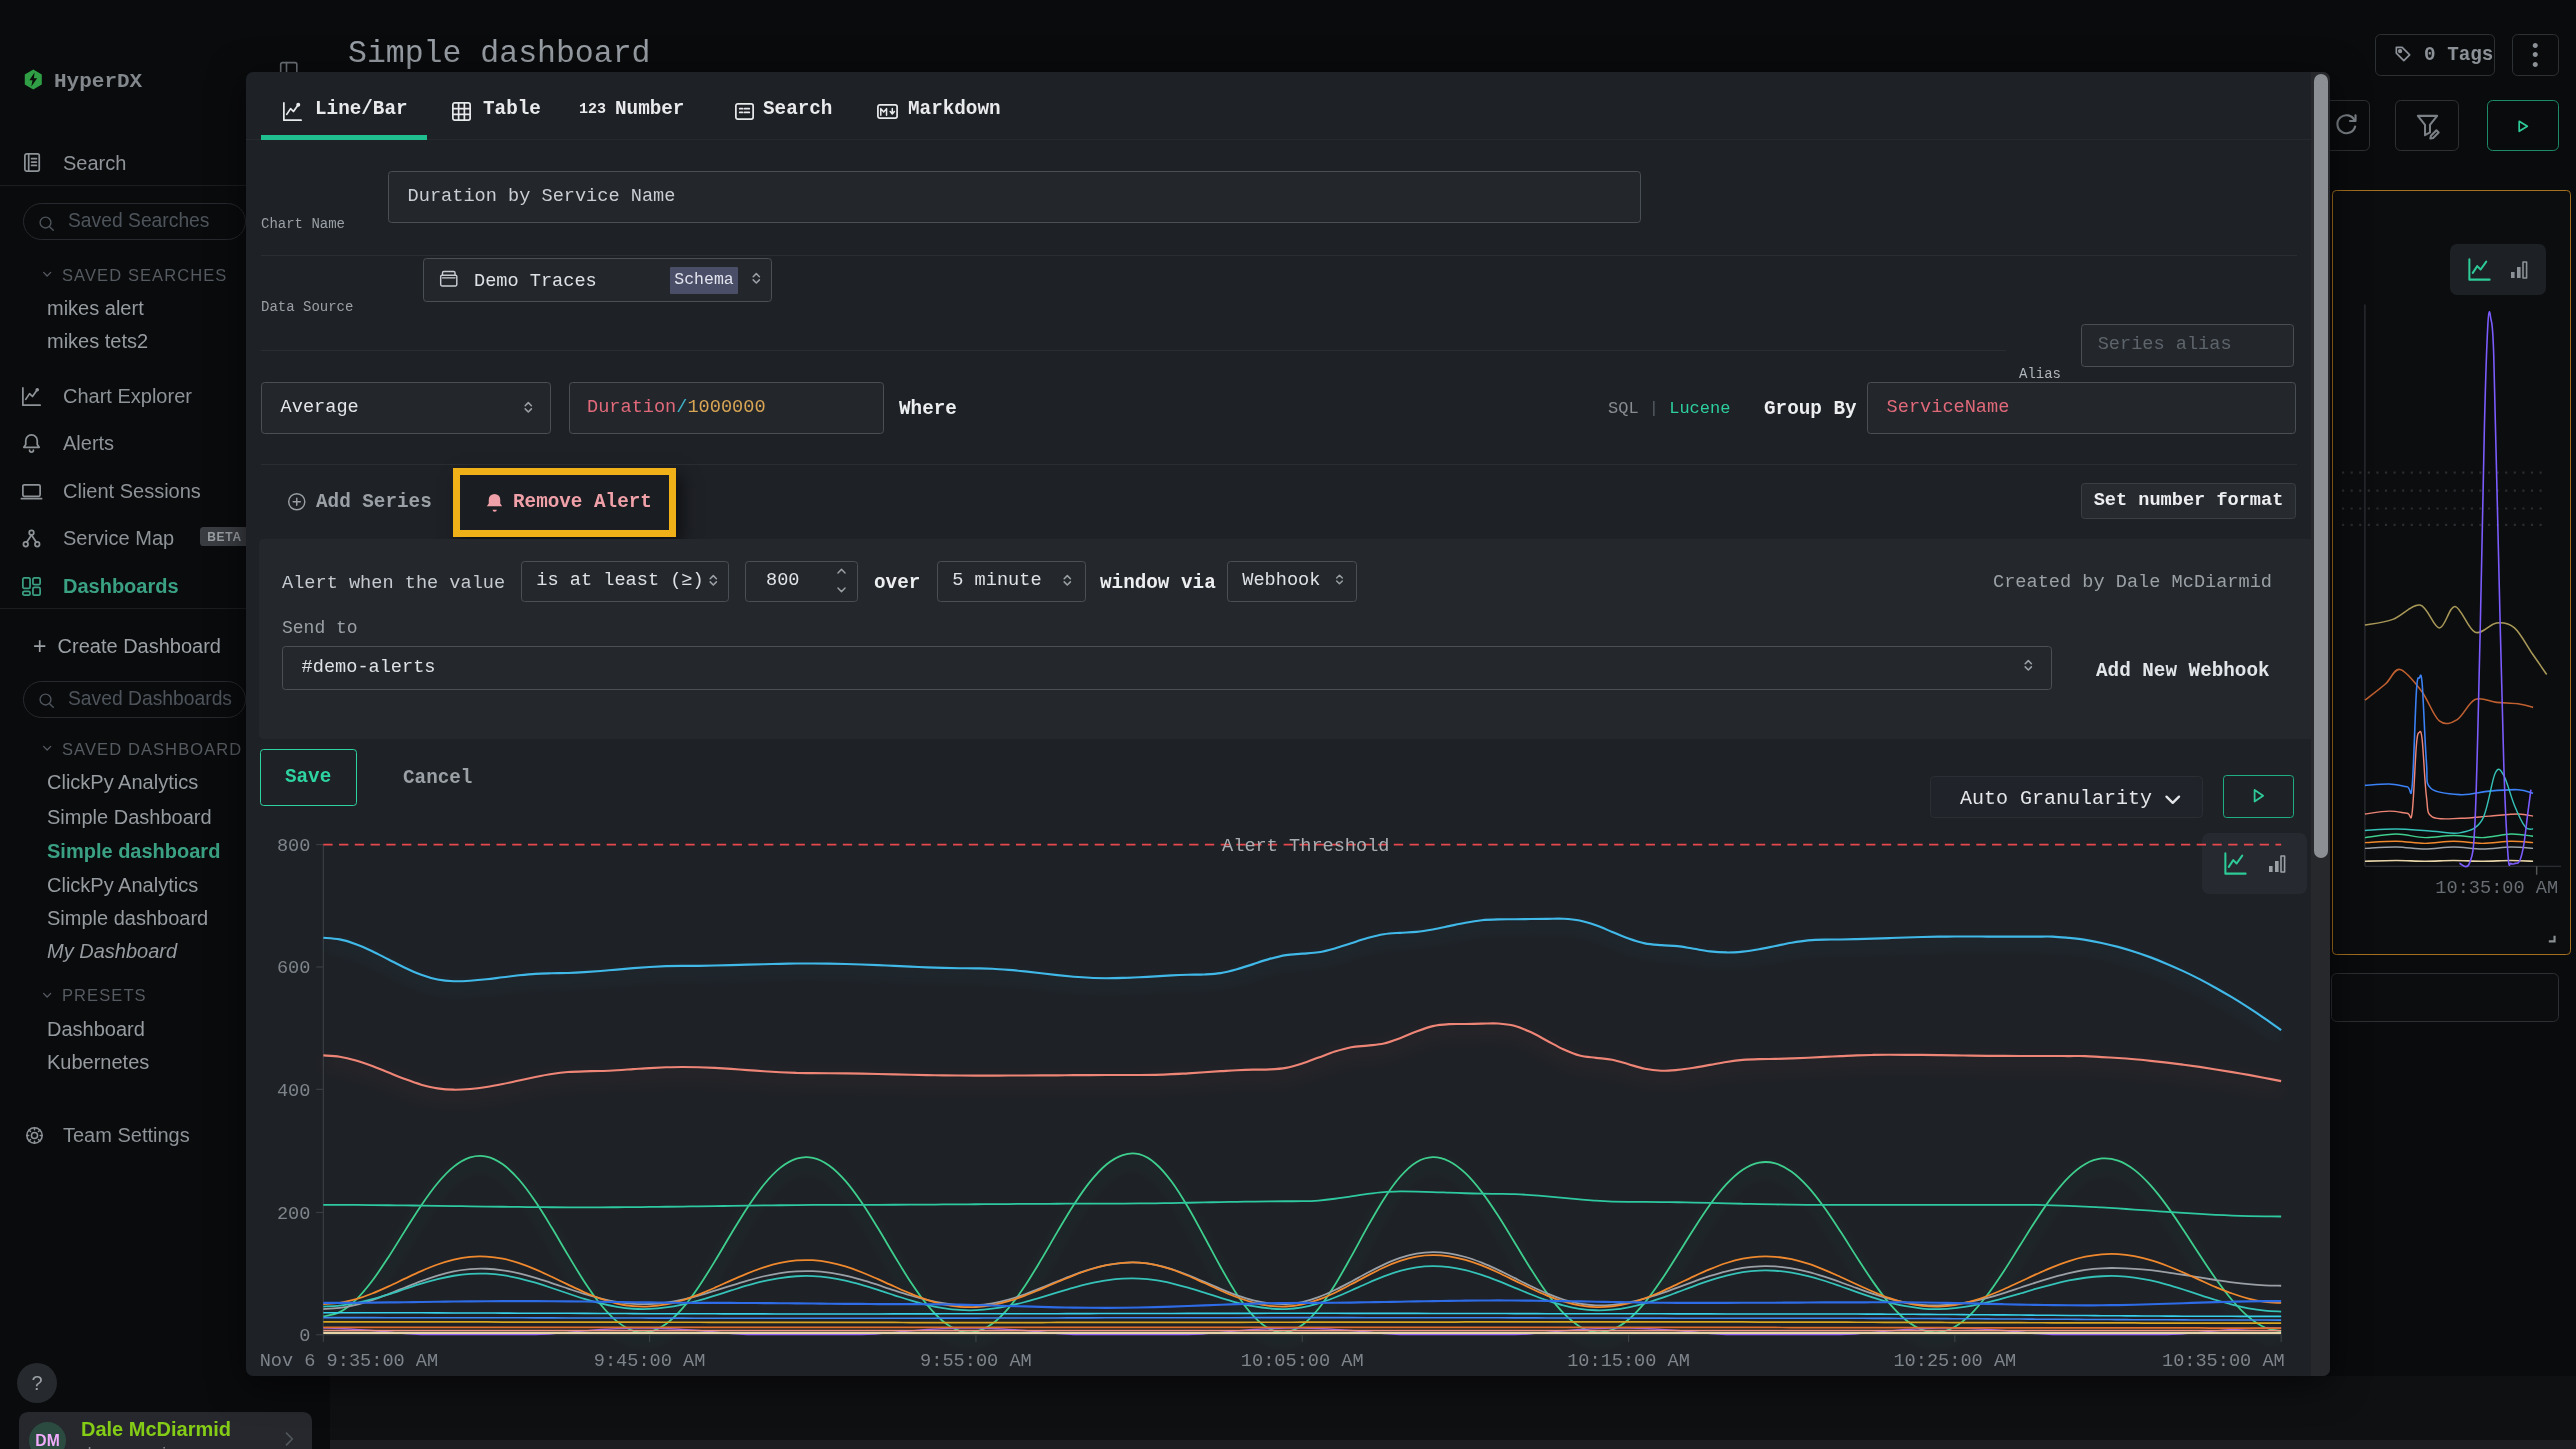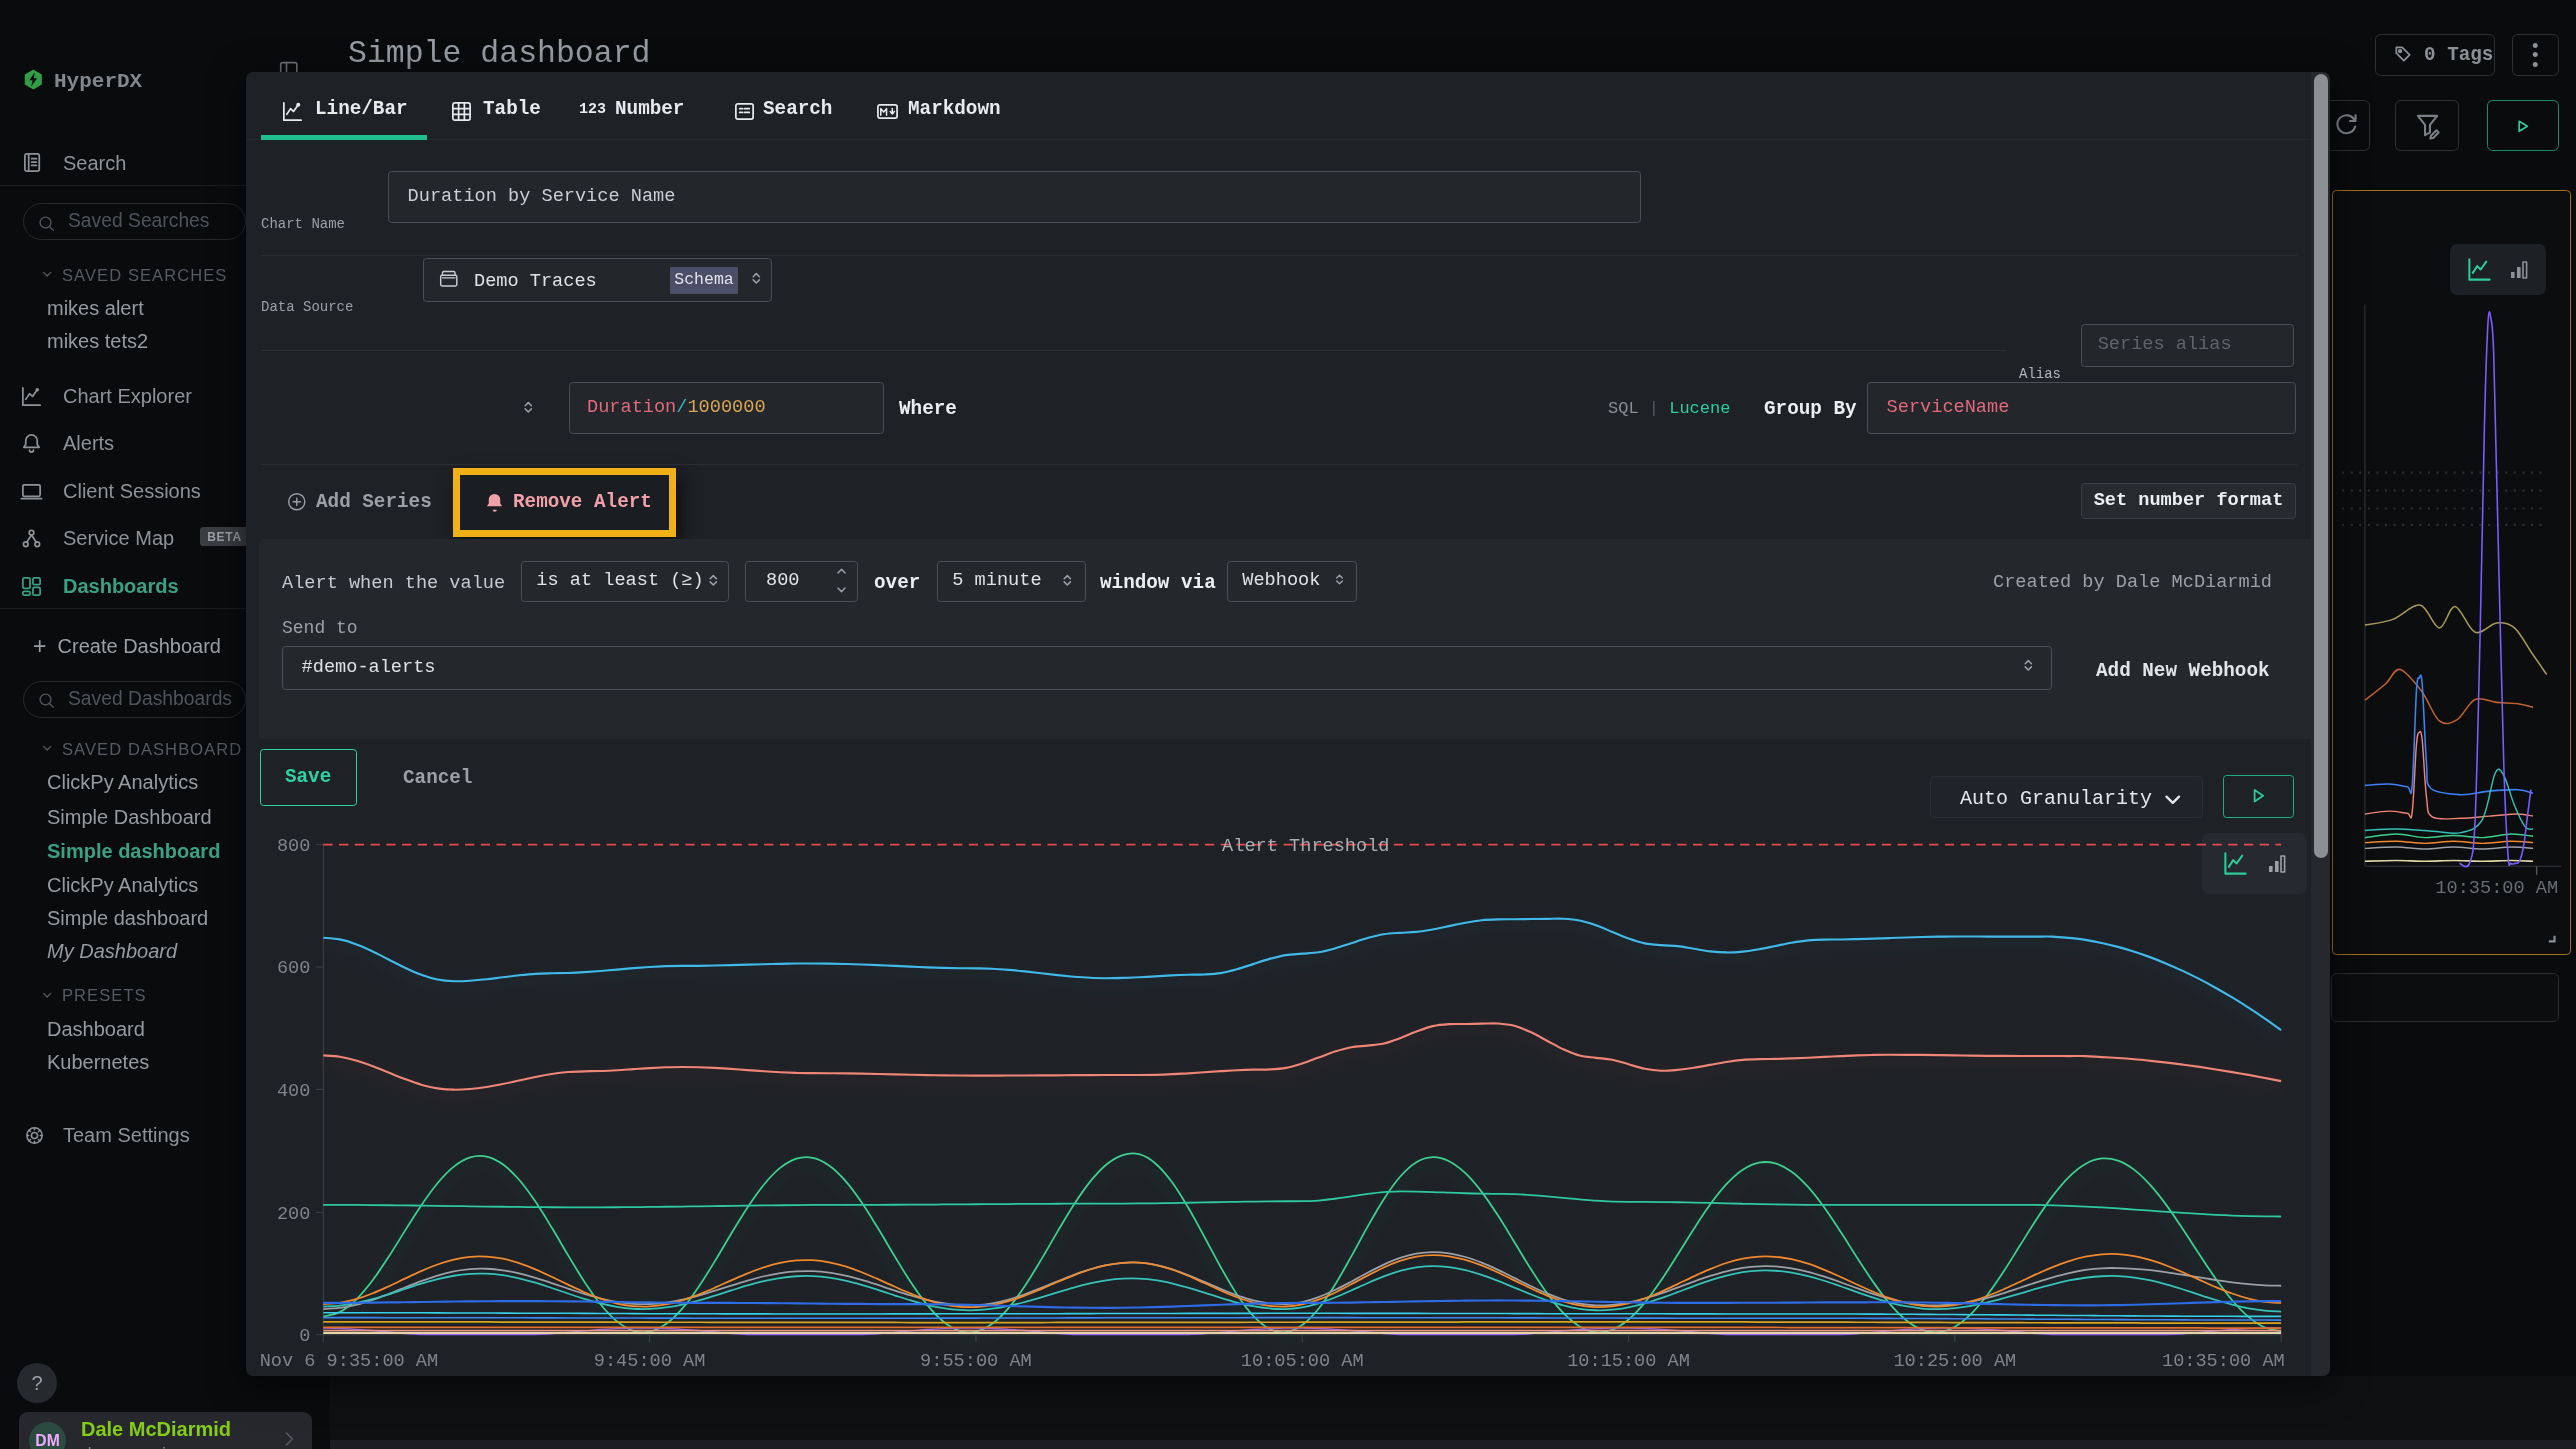--- a/index.html
+++ b/index.html
@@ -242,20 +242,21 @@
     </svg>
     <div class="abs" style="left:228px;top:199px;font-size:18.6px;color:#dfe2e5">Demo Traces</div>
     <div class="abs" style="left:424px;top:195px;width:68px;height:26.5px;background:#4a4e66;border-radius:1px;color:#e2e4ee;font-size:16.5px;text-align:center;line-height:26.5px">Schema</div>
     <svg class="abs" style="left:501px;top:197px" width="18.6" height="18.6" viewBox="0 0 24 24" fill="none" stroke="#9aa0a6" stroke-width="2" stroke-linecap="round" stroke-linejoin="round">
       <polyline points="8,10 12,6 16,10"></polyline>
       <polyline points="8,14 12,18 16,14"></polyline>
     </svg>
     <div class="sep" style="top:278px;width:1745px"></div>
     <div class="lbl" style="left:1773px;top:266px;color:#b0b6bc">Alias</div>
     <div class="inp" style="left:1835px;top:252px;width:213px;height:43px;line-height:40px;padding-left:15.7px;color:#5d646b">Series alias</div>
+    <div class="inp" style="left:15px;top:310px;width:290px;height:52px;line-height:49px;padding-left:18.6px;color:#e4e6e9">Average</div>
     <svg class="abs" style="left:273px;top:326px" width="18.6" height="18.6" viewBox="0 0 24 24" fill="none" stroke="#9aa0a6" stroke-width="2" stroke-linecap="round" stroke-linejoin="round">
       <polyline points="8,10 12,6 16,10"></polyline>
       <polyline points="8,14 12,18 16,14"></polyline>
     </svg>
     <div class="inp" style="left:323px;top:310px;width:315px;height:52px;line-height:49px;padding-left:17px"><span style="color:#e0697a">Duration</span><span style="color:#3fb3c6">/</span><span style="color:#d7a554">1000000</span></div>
     <div class="abs bold" style="left:653px;top:326px;font-size:19.3px;color:#eceef0">Where</div>
     <div class="abs" style="left:1362px;top:327px;font-size:17px;color:#878d93">SQL <span style="color:#565c63">|</span> <span style="color:#2dcf9f">Lucene</span></div>
     <div class="abs bold" style="left:1518px;top:326px;font-size:19.3px;color:#eceef0">Group By</div>
     <div class="inp" style="left:1621px;top:310px;width:429px;height:52px;line-height:49px;padding-left:18.6px"><span style="color:#e0697a">ServiceName</span></div>
     <div class="sep" style="top:392px;width:2036px"></div>

